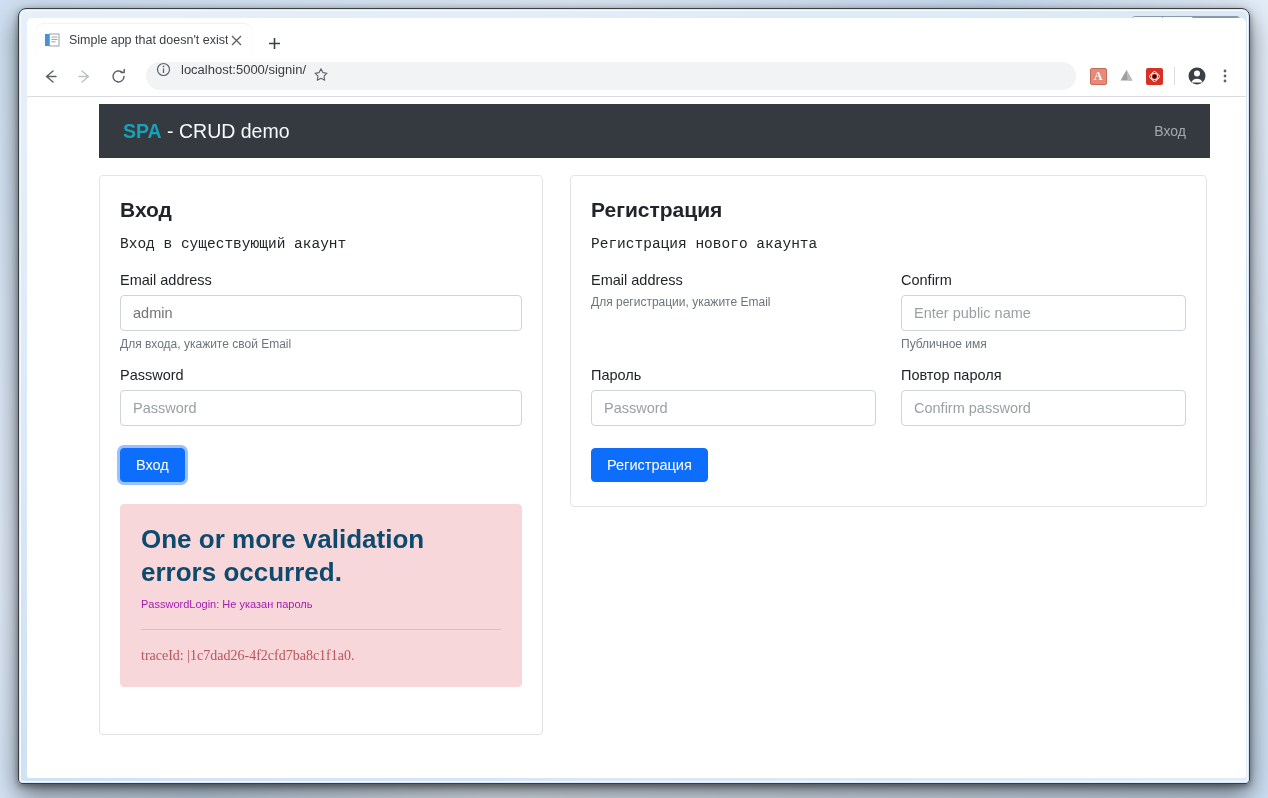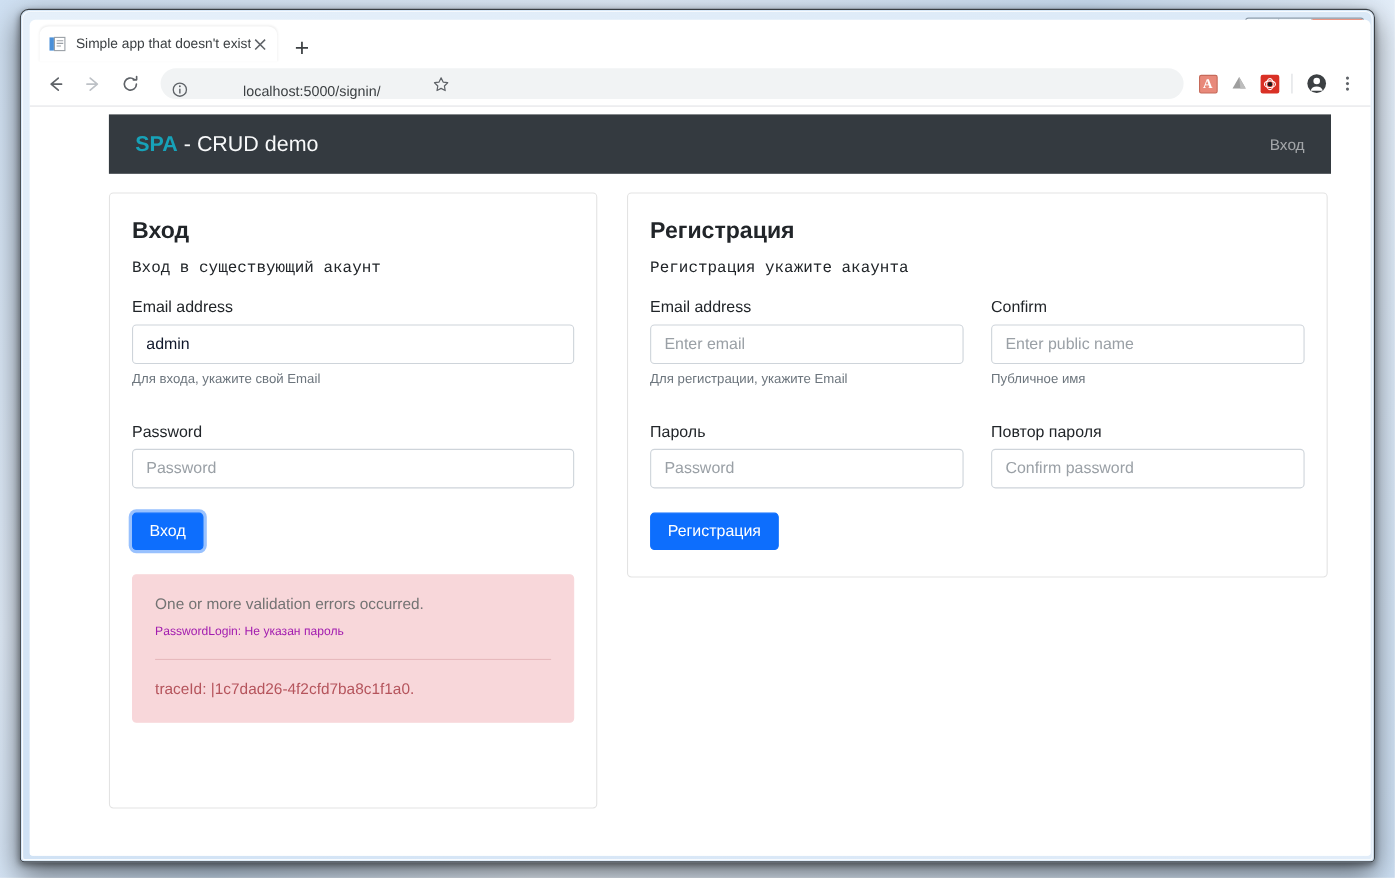--- a/index.html
+++ b/index.html
@@ -118,25 +118,24 @@
     display:flex; align-items:center; justify-content:center;
     color: #5f6368; margin-right: 4px;
     flex: 0 0 auto;
   }
   .navbtn.disabled { color: #bdc1c6; }
   .omnibox {
     flex: 1 1 auto;
     height: 28px;
     background: #f1f3f4;
     border-radius: 14px;
-    display: flex; align-items: flex-end;
+    display: flex; align-items: flex-start;
     margin: 0 7px 0 9px;
     padding: 0 10px;
     min-width: 0;
-    gap: 40px;
   }
   .omni-info {
     width: 16px; height: 16px; flex:0 0 16px;
     margin-right: 9px; color: #5f6368;
   }
   .omni-url {
     font-size: 13px; color: #3c4043;
     white-space: nowrap; overflow: hidden;
   }
   .tbicon {
@@ -233,32 +232,32 @@
     margin-bottom: 7px;
   }
   .form-control {
     display: block;
     width: 100%;
     height: 36px;
     border: 1px solid #ced4da;
     border-radius: 4px;
     padding: 0 12px;
     font-size: 14.5px;
-    color: #0f172a;
+    color: #737373;
     background: #fff;
     font-family: "Liberation Sans", sans-serif;
     outline: none;
   }
   .form-control::placeholder { color: #9aa0a6; opacity: 1; }
   .form-help {
     font-size: 12px;
     color: #6c757d;
     margin-top: 6px;
   }
-  .form-group { margin-bottom: 34px; }
+  .form-group { margin-bottom: 16px; }
   .form-group.no-help { margin-bottom: 22px; }
 
   .btn {
     display: inline-block;
     background: #0d6efd;
     border: 1px solid #0d6efd;
     border-radius: 4px;
     color: #fff;
     font-size: 14.5px;
     padding: 8px 15px;
@@ -271,40 +270,41 @@
 
   .alert {
     margin-top: 22px;
     background: #f8d7da;
     border: 1px solid #f8d7da;
     border-radius: 4px;
     padding: 18px 20px 22px 20px;
     color: #842029;
   }
   .alert-title {
-    font-size: 14px;
-    font-weight: normal;
+    font-size: 26px;
+    font-weight: bold;
     line-height: 1.26;
     margin: 0 0 9px 0;
-    color: #737373;
+    color: #0c4a6e;
   }
   .alert-msg {
     font-size: 11px;
     color: #a21caf;
     margin: 0;
   }
   .alert-hr {
     border: 0;
     border-top: 1px solid #e7b9bd;
     margin: 19px 0 18px 0;
   }
   .alert-trace {
     font-size: 14px;
     color: #b5545c;
     margin: 0;
+    font-family: Liberation Serif, serif;
   }
 
   .reg-grid {
     display: flex;
     gap: 25px;
   }
   .reg-col { flex: 1 1 0; min-width: 0; }
 </style>
 </head>
 <body>
@@ -458,26 +458,25 @@
             <div class="alert">
               <div class="alert-title">One or more validation errors occurred.</div>
               <p class="alert-msg">PasswordLogin: Не указан пароль</p>
               <hr class="alert-hr">
               <p class="alert-trace">traceId: |1c7dad26-4f2cfd7ba8c1f1a0.</p>
             </div>
           </div>
 
           <div class="card register">
             <h2 class="card-title">Регистрация</h2>
-            <p class="card-sub">Регистрация укажите акаунта</p>
+            <p class="card-sub">Регистрация нового акаунта</p>
 
             <div class="reg-grid">
               <div class="reg-col form-group">
                 <label class="form-label">Email address</label>
-                <input class="form-control" type="text" placeholder="Enter email" style="">
                 <div class="form-help">Для регистрации, укажите Email</div>
               </div>
               <div class="reg-col form-group">
                 <label class="form-label">Confirm</label>
                 <input class="form-control" type="text" placeholder="Enter public name" style="">
                 <div class="form-help">Публичное имя</div>
               </div>
             </div>
 
             <div class="reg-grid">

